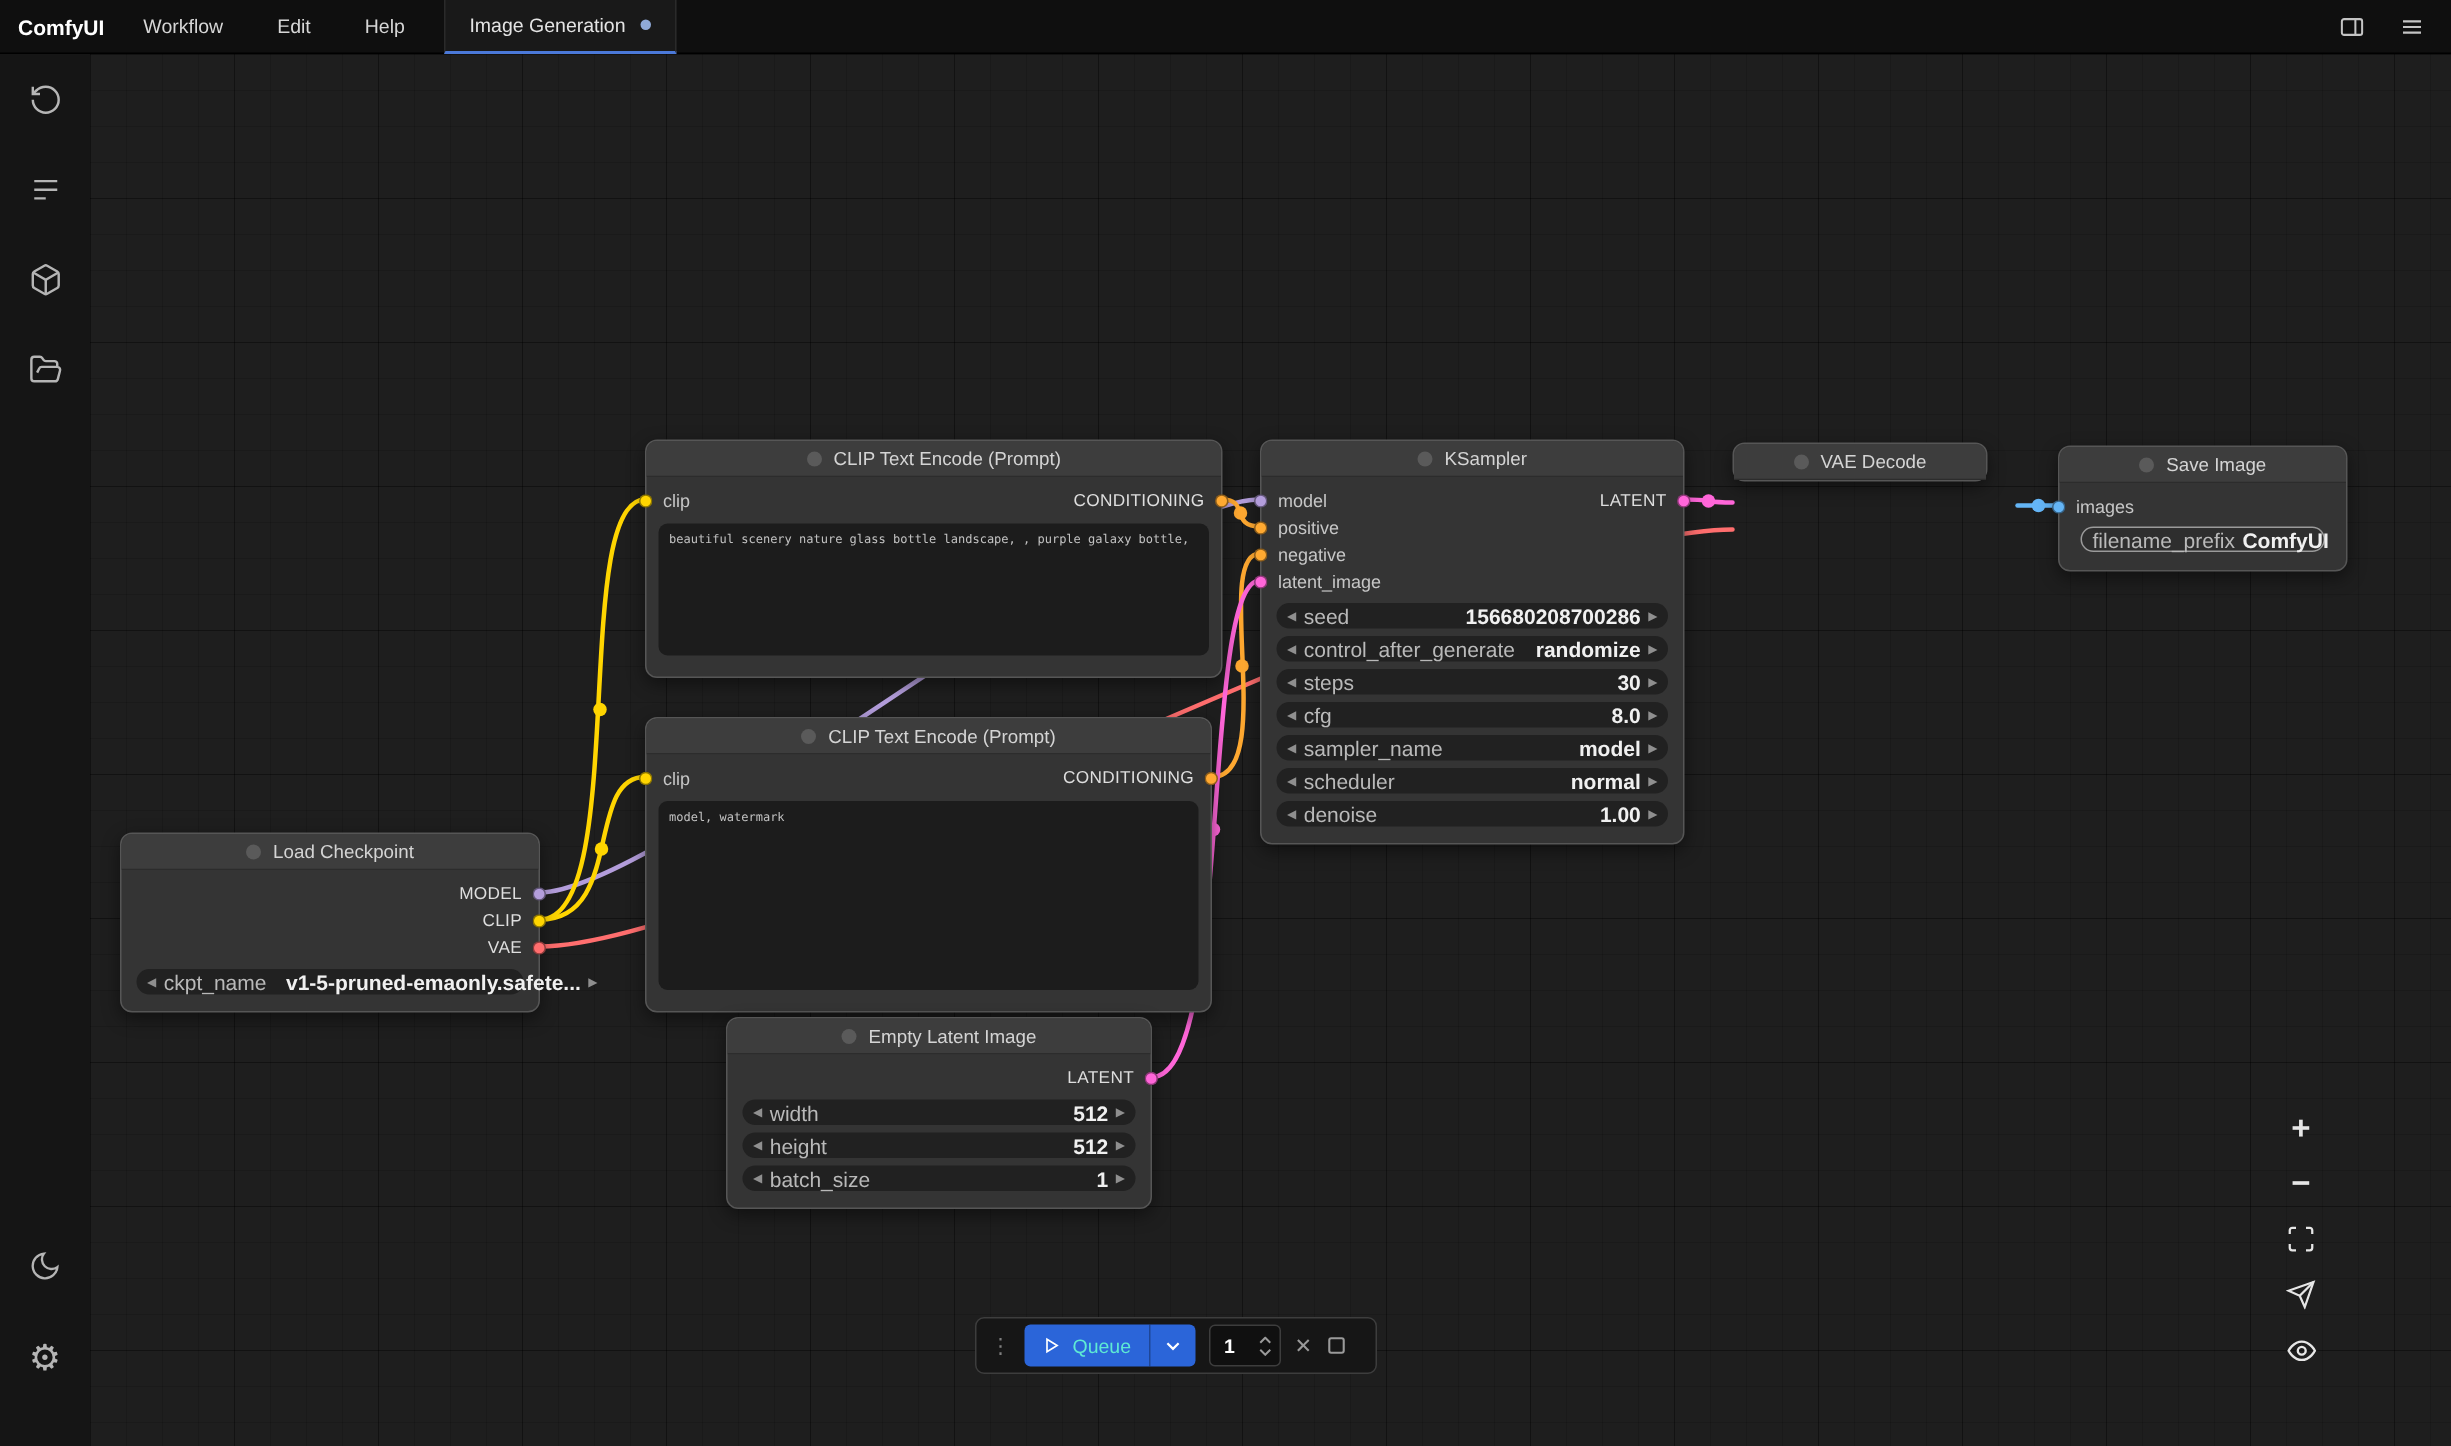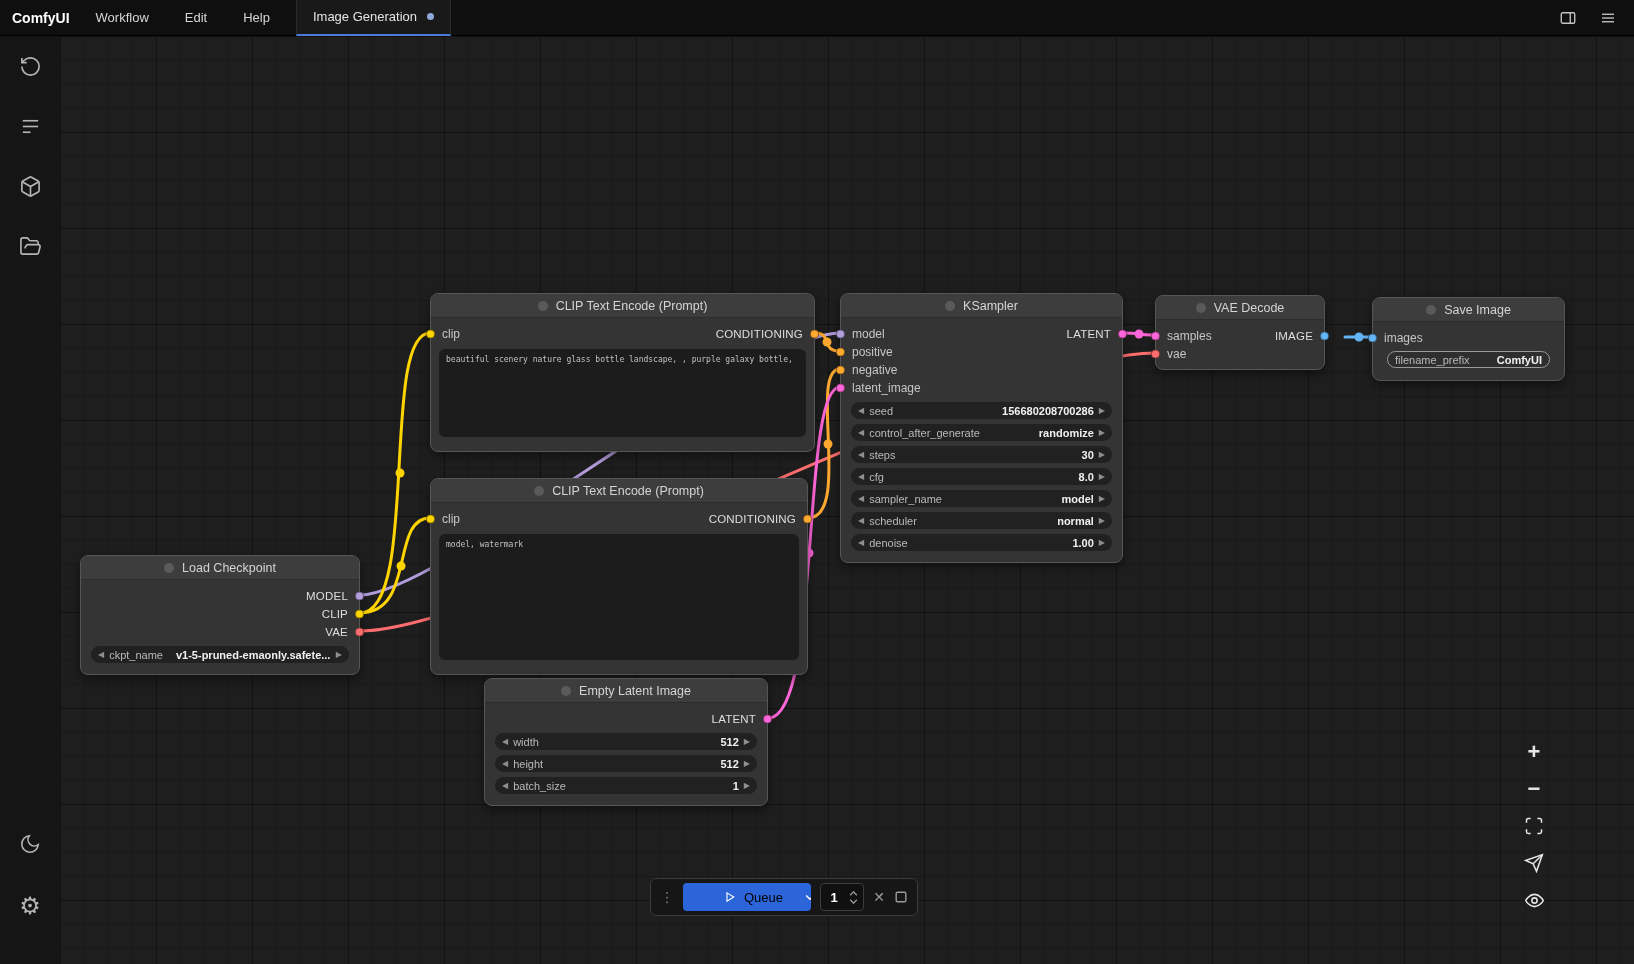--- a/index.html
+++ b/index.html
@@ -48,40 +48,40 @@
   .node-title { font-size:12.5px; color:#d4d4d4; white-space:nowrap; }
   .node-body { padding-top:7px; padding-bottom:6px; position:relative; }
   .slot-row { position:relative; height:18px; display:flex; align-items:center; padding:0 11px; }
   .in-label { font-size:12px; color:#c6c6c6; }
   .out-label { margin-left:auto; font-size:11.5px; font-weight:normal; color:#dedede; letter-spacing:.2px; }
   .slot-dot { position:absolute; width:9px; height:9px; border-radius:50%; top:50%;
               transform:translateY(-50%); border:1px solid rgba(0,0,0,.45); }
   .slot-dot.in { left:-5px; } .slot-dot.out { right:-5px; }
 
   .widget { height:17px; margin:5px 10px; background:#212121; border-radius:9px;
-            display:flex; align-items:center; padding:0 7px; gap:5px; font-size:11px; color:#b9b9b9; }
+            display:flex; align-items:center; padding:0 7px; gap:5px; font-size:14px; color:#b9b9b9; }
   .arrow-left::before { content:"\25C0"; } .arrow-right::before { content:"\25B6"; }
   .arrow-left,.arrow-right { font-size:8px; color:#8f8f8f; flex:none; }
   .arrow-right { margin-left:auto; }
   .wname { white-space:nowrap; }
   .wvalue { margin-left:auto; color:#f0f0f0; font-weight:bold; white-space:nowrap; }
   .wvalue.inline { margin-left:8px; margin-right:auto; }
   .widget .wvalue + .arrow-right, .widget .wvalue.inline ~ .arrow-right { margin-left:0; }
   .widget.text-input { background:#2e2e2e; border:1px solid #9a9a9a; border-radius:10px; margin:4px 14px 6px; }
 
   .prompt-box { margin:6px 8px 8px; background:#1c1c1c; border-radius:6px; padding:5px 7px;
                 font-family:"DejaVu Sans Mono", monospace; font-size:8px; color:#c2c2c2; line-height:1.5; }
 
   
   .queue-bar { position:absolute; left:590px; top:842px; width:268px; height:38px; z-index:10;
                background:#161616; border:1px solid #3d3d3d; border-radius:6px;
                display:flex; align-items:center; padding:0 9px; gap:9px; }
   .drag-dots::before { content:"\22EE"; } .drag-dots { color:#7e7e7e; font-size:14px; }
   .queue-btn { height:28px; background:#2b65d9; border-radius:4px; display:flex; align-items:center;
-               color:#000000; overflow:hidden; cursor:pointer;padding-left:29px; }
+               color:#5eead4; overflow:hidden; cursor:pointer; }
   .queue-main { display:flex; align-items:center; gap:8px; padding:0 12px; font-size:13px; }
   .queue-split { width:1px; align-self:stretch; background:rgba(0,0,0,.30); }
   .queue-caret { padding:0 9px; display:flex; align-items:center; }
   .batch-spinner { height:28px; width:48px; background:#101010; border:1px solid #3d3d3d; border-radius:4px;
                    display:flex; align-items:center; padding:0 5px 0 9px; color:#fff;
                    font-size:13px; font-weight:bold; }
   .spin-arrows { margin-left:auto; display:flex; flex-direction:column; gap:3px; color:#9a9a9a; }
   .qb-icon { color:#9a9a9a; display:flex; align-items:center; }
   .x-icon::before { content:"\2715"; font-size:14px; }
 
@@ -336,32 +336,20 @@
         <span class="arrow-right"></span>
       </div>
     </div>
   </div>
 
   <div class="node" style="left:1095px; top:259px; width:170px;">
     <div class="node-header">
       <span class="collapse-dot"></span>
       <span class="node-title">VAE Decode</span>
     </div>
-    <div class="node-body">
-      <div class="slot-row">
-        <span class="slot-dot in" style="background:#ff66d9"></span>
-        <span class="in-label">samples</span>
-        <span class="out-label">IMAGE</span>
-        <span class="slot-dot out" style="background:#64b5f6"></span>
-      </div>
-      <div class="slot-row">
-        <span class="slot-dot in" style="background:#ff6e6e"></span>
-        <span class="in-label">vae</span>
-      </div>
-    </div>
   </div>
 
   <div class="node" style="left:1312px; top:261px; width:193px;">
     <div class="node-header">
       <span class="collapse-dot"></span>
       <span class="node-title">Save Image</span>
     </div>
     <div class="node-body">
       <div class="slot-row">
         <span class="slot-dot in" style="background:#64b5f6"></span>

